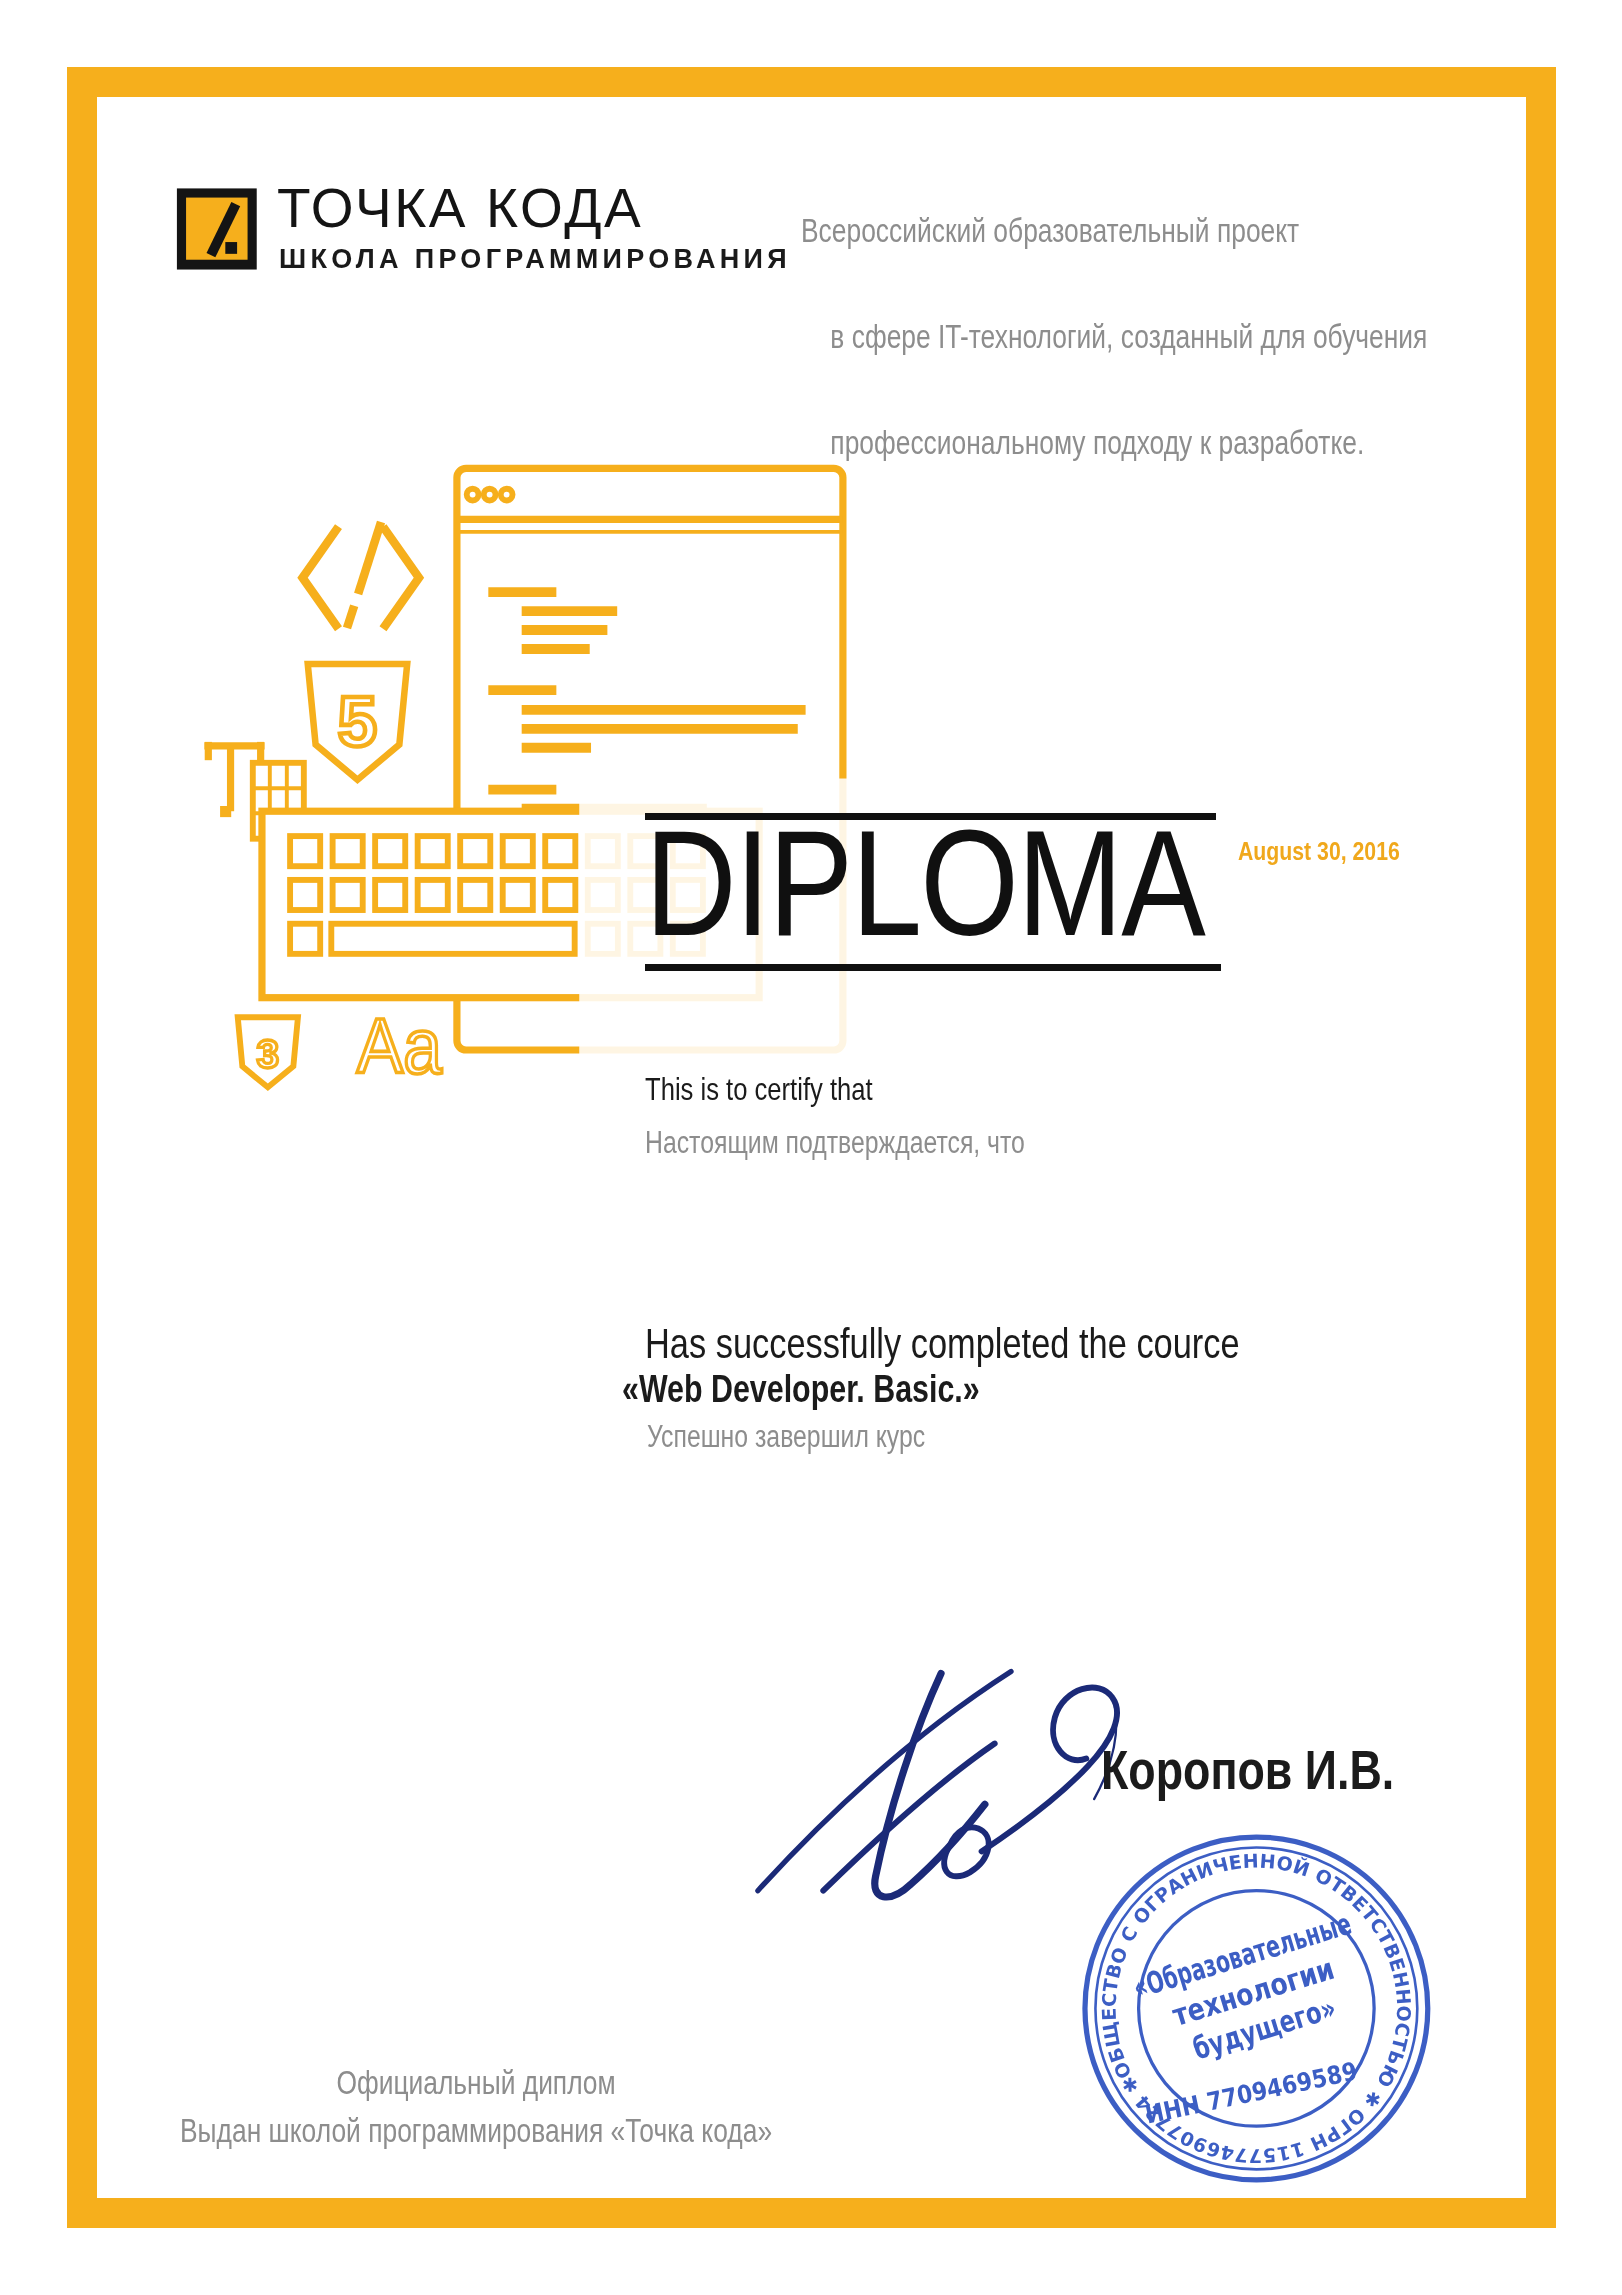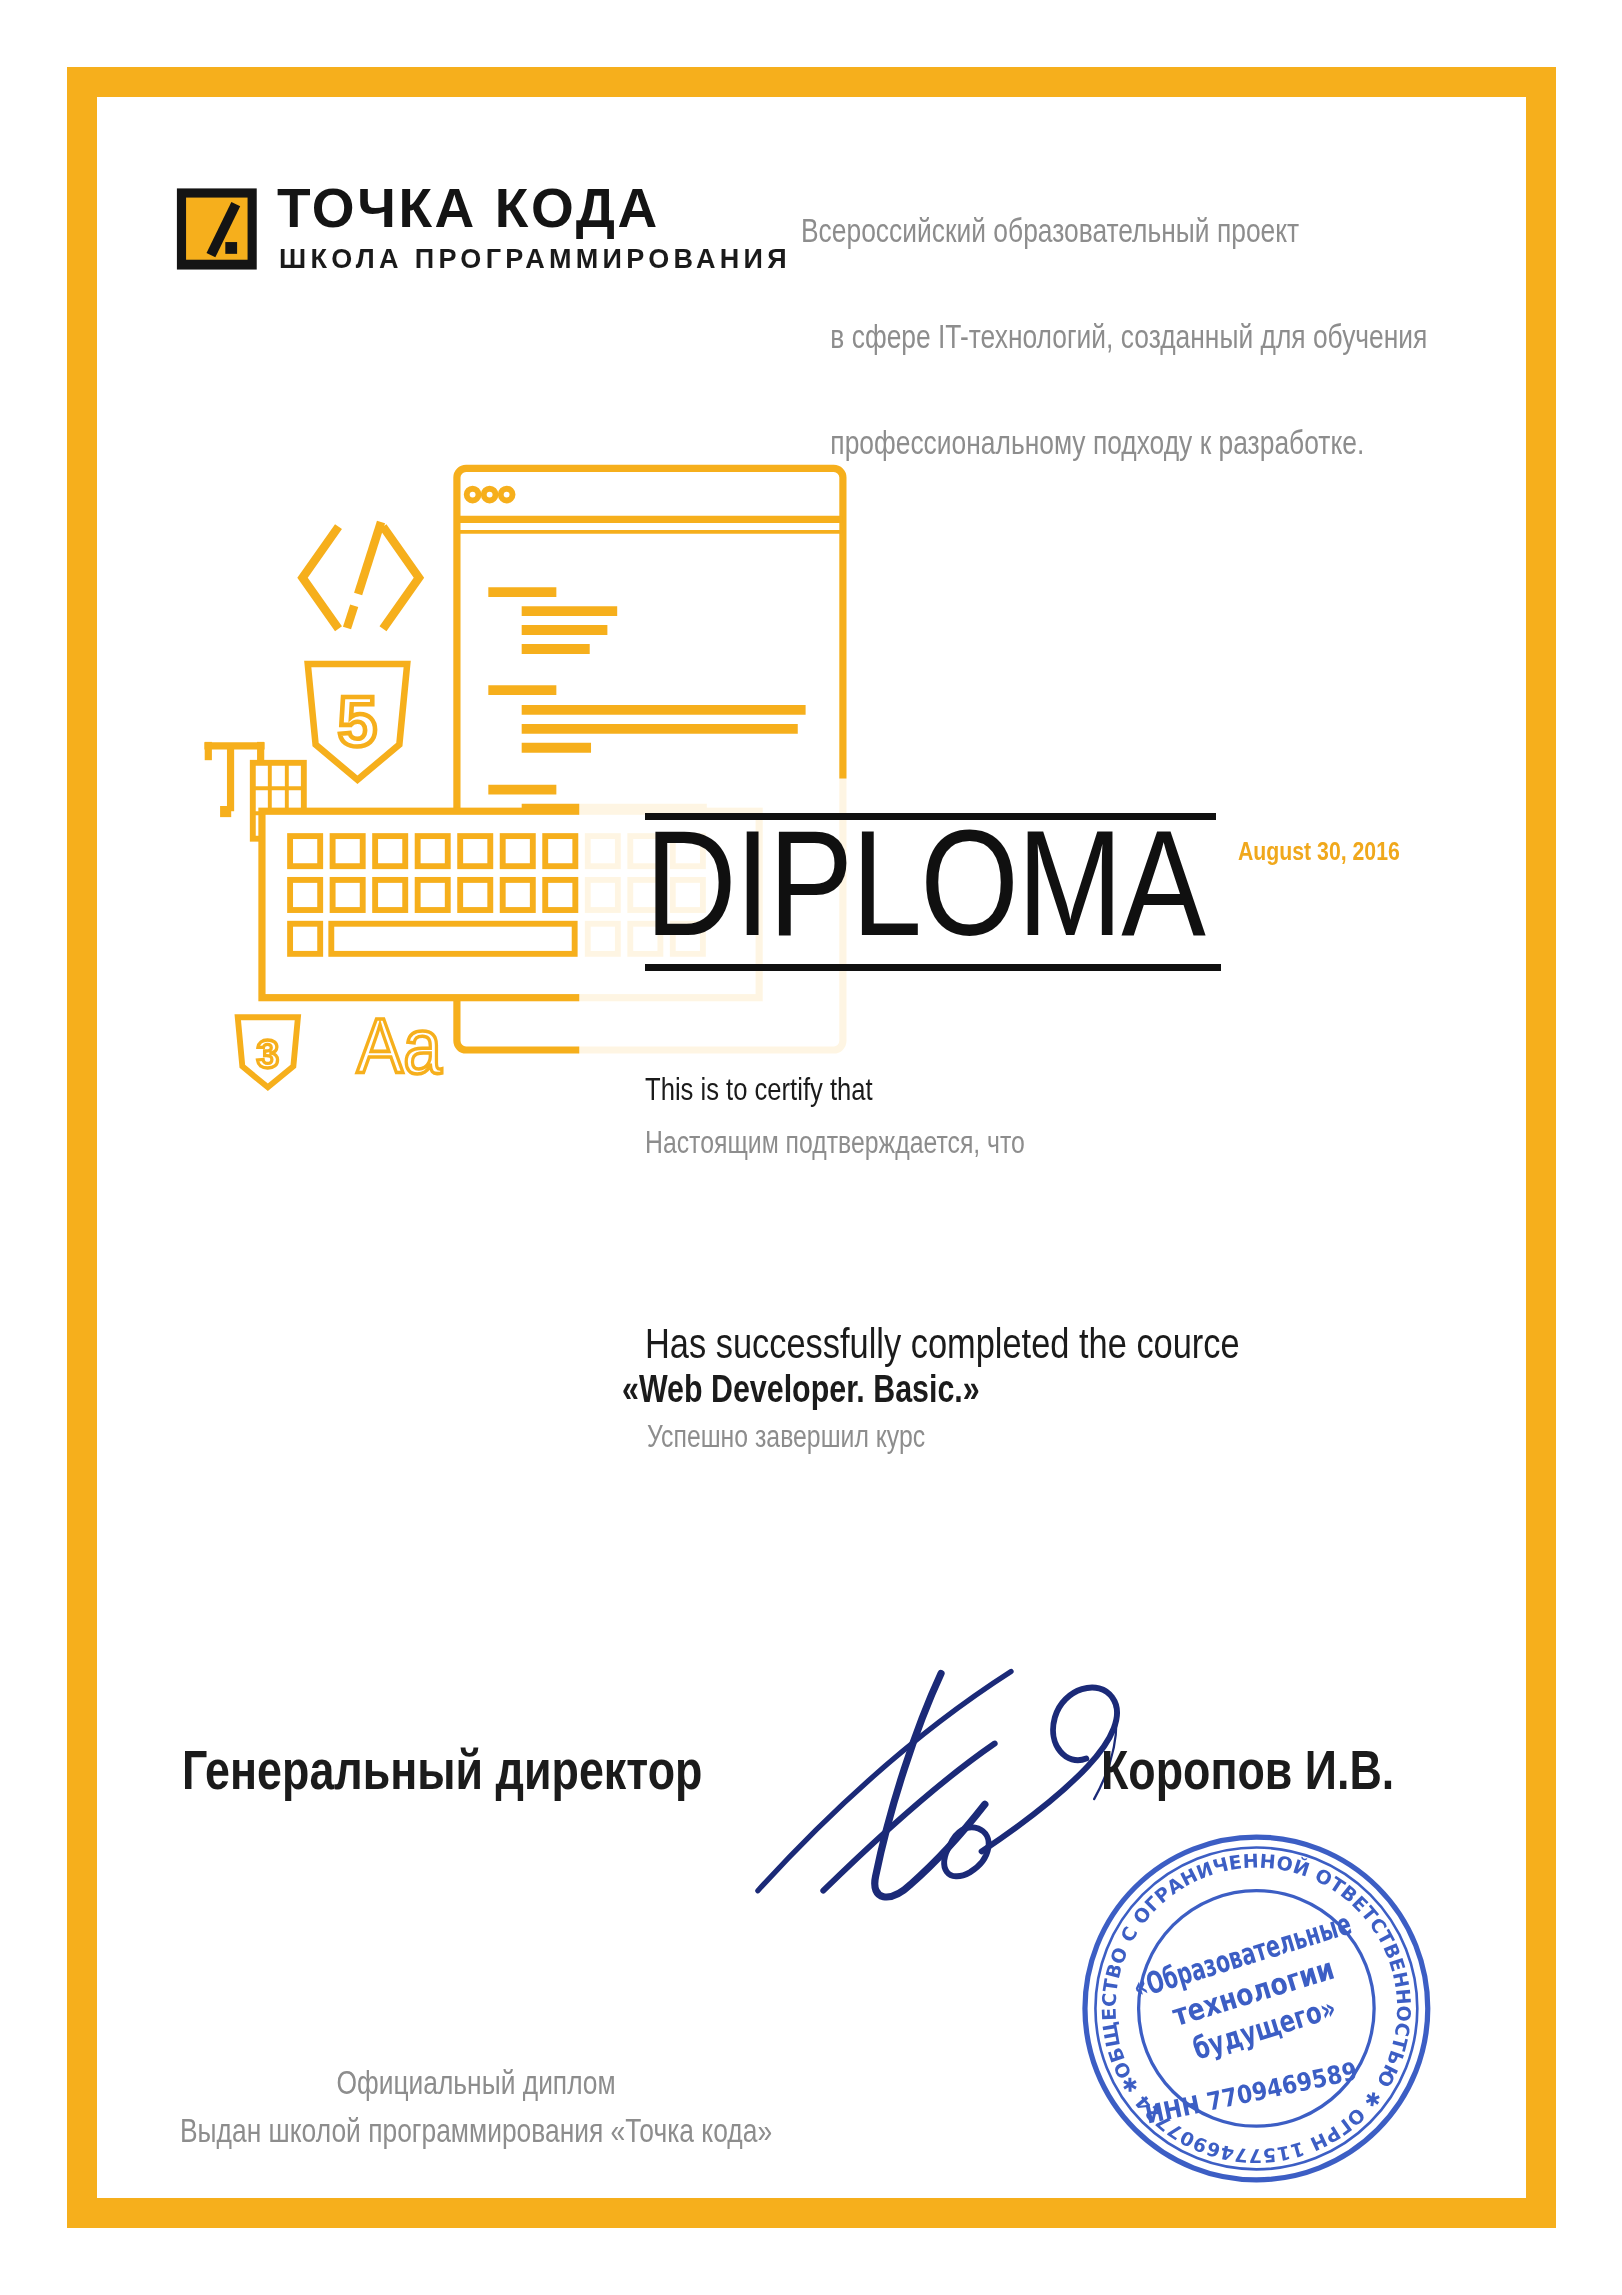--- a/index.html
+++ b/index.html
@@ -17,21 +17,21 @@
     font-family:"Liberation Sans","DejaVu Sans",sans-serif;color:var(--text-black);
   }
   .frame{
     position:absolute;left:67px;top:67px;right:67px;bottom:67px;
     border:30px solid var(--yellow);pointer-events:none;z-index:30;
   }
   .abs{position:absolute;white-space:nowrap;line-height:1;}
   .cond{transform:scaleX(0.8);transform-origin:left top;display:inline-block;}
   .gray{color:var(--text-gray);}
   
-  .logo-title{left:277px;top:181px;font-size:55px;font-weight:700;letter-spacing:2.6px;color:#141414;}
+  .logo-title{left:277px;top:181px;font-size:55px;font-weight:400;letter-spacing:2.6px;color:#141414;}
   .logo-sub{left:279px;top:246px;font-size:27px;font-weight:700;letter-spacing:4.3px;color:#1a1a1a;}
   .header-desc{left:801px;top:204px;font-size:33px;line-height:53px;color:var(--text-gray);}
   .header-desc .cond{white-space:pre;}
   
   .diploma-title{
     left:645px;top:807px;font-size:151px;font-weight:400;letter-spacing:-2px;
     color:#101010;transform:scaleX(0.84);transform-origin:left top;line-height:151px;
   }
   .rule{position:absolute;background:#101010;z-index:12;}
   .rule-top{left:645px;top:813px;width:571px;height:6.5px;}
@@ -214,21 +214,20 @@
   <div class="rule rule-bottom"></div>
   <div class="abs diploma-date" style="z-index:12">August 30, 2016</div>
 
   <div class="abs certify-en" style="z-index:12"><span class="cond">This is to certify that</span></div>
   <div class="abs certify-ru gray" style="z-index:12"><span class="cond">Настоящим подтверждается, что</span></div>
 
   <div class="abs course-en"><span class="cond">Has successfully completed the cource</span></div>
   <div class="abs course-name"><span class="cond">«Web Developer. Basic.»</span></div>
   <div class="abs course-ru gray"><span class="cond">Успешно завершил курс</span></div>
 
-  <div class="abs role"><span class="cond">Генеральный директор</span></div>
   <div class="abs name"><span class="cond">Коропов И.В.</span></div>
 
   <div class="abs footer">
     <span class="cond" style="display:inline-block">
       <span style="display:block">Официальный диплом</span>
       <span style="display:block">Выдан школой программирования «Точка кода»</span>
     </span>
   </div>
 </div>
 

